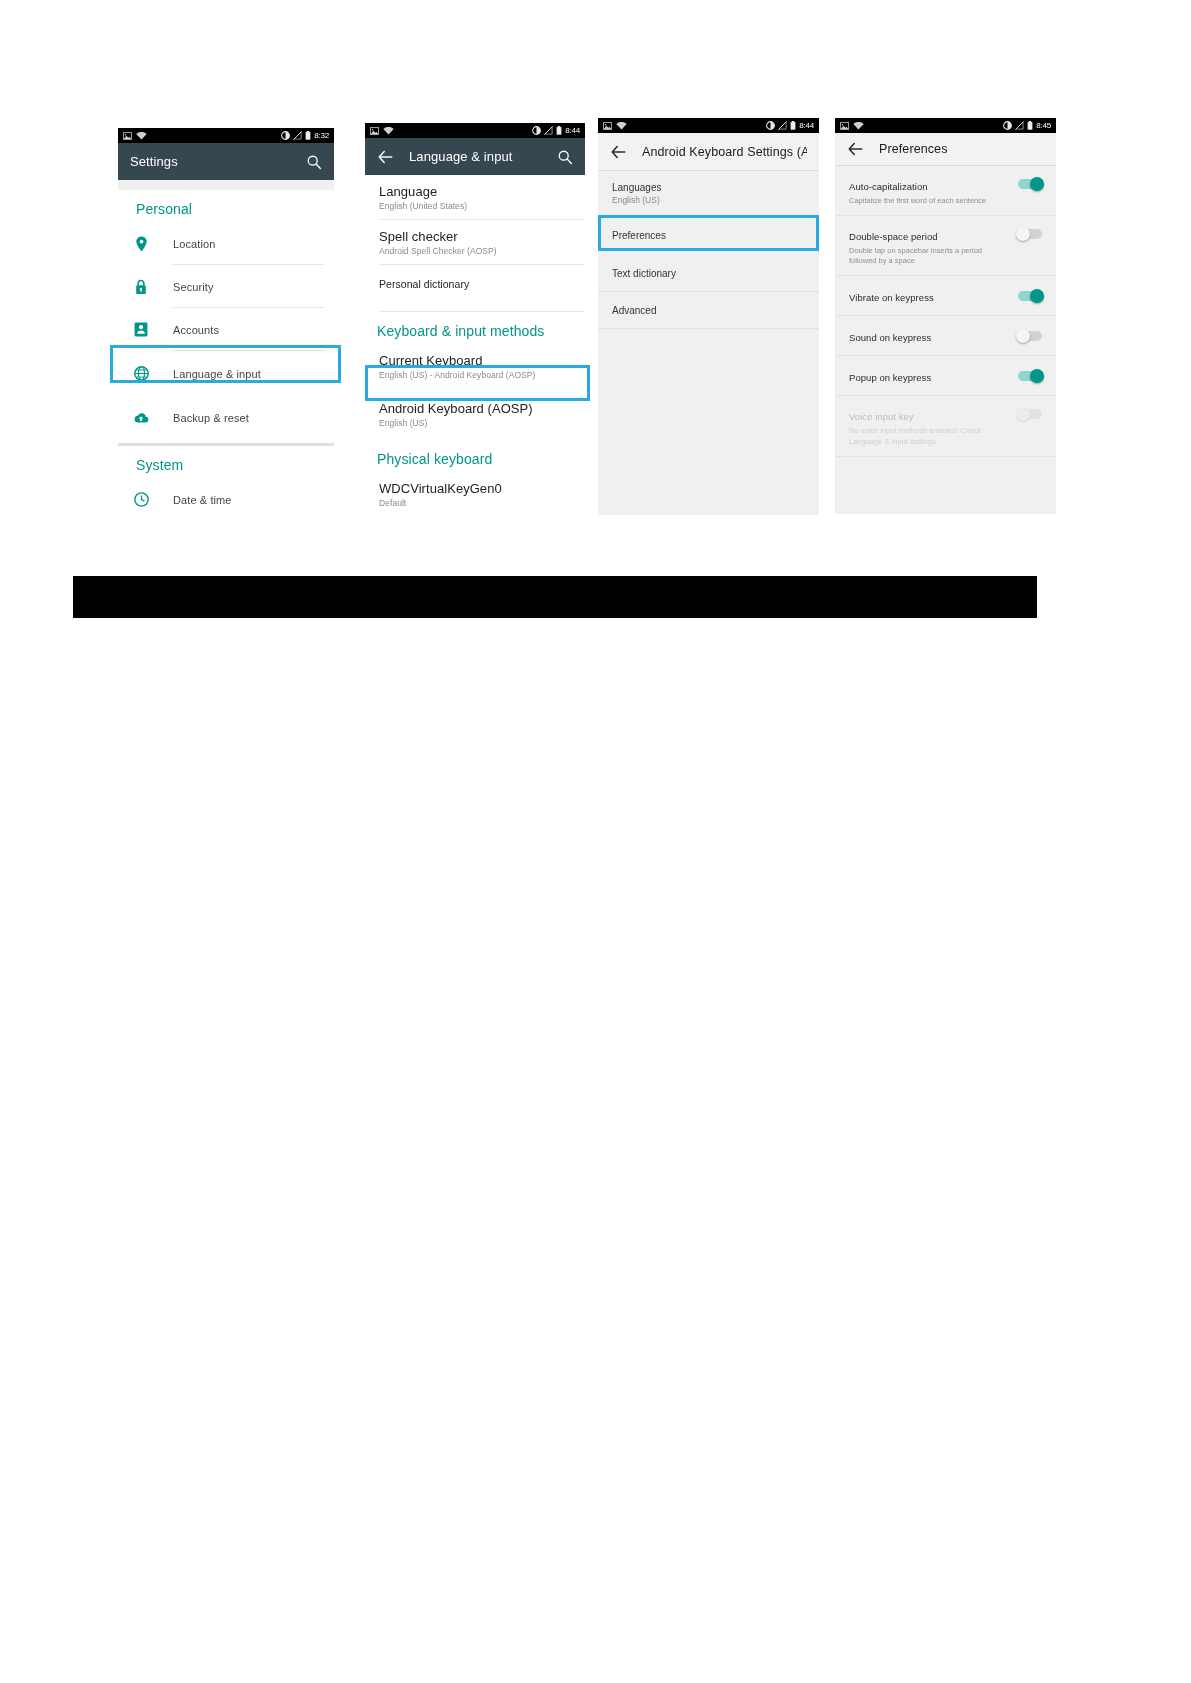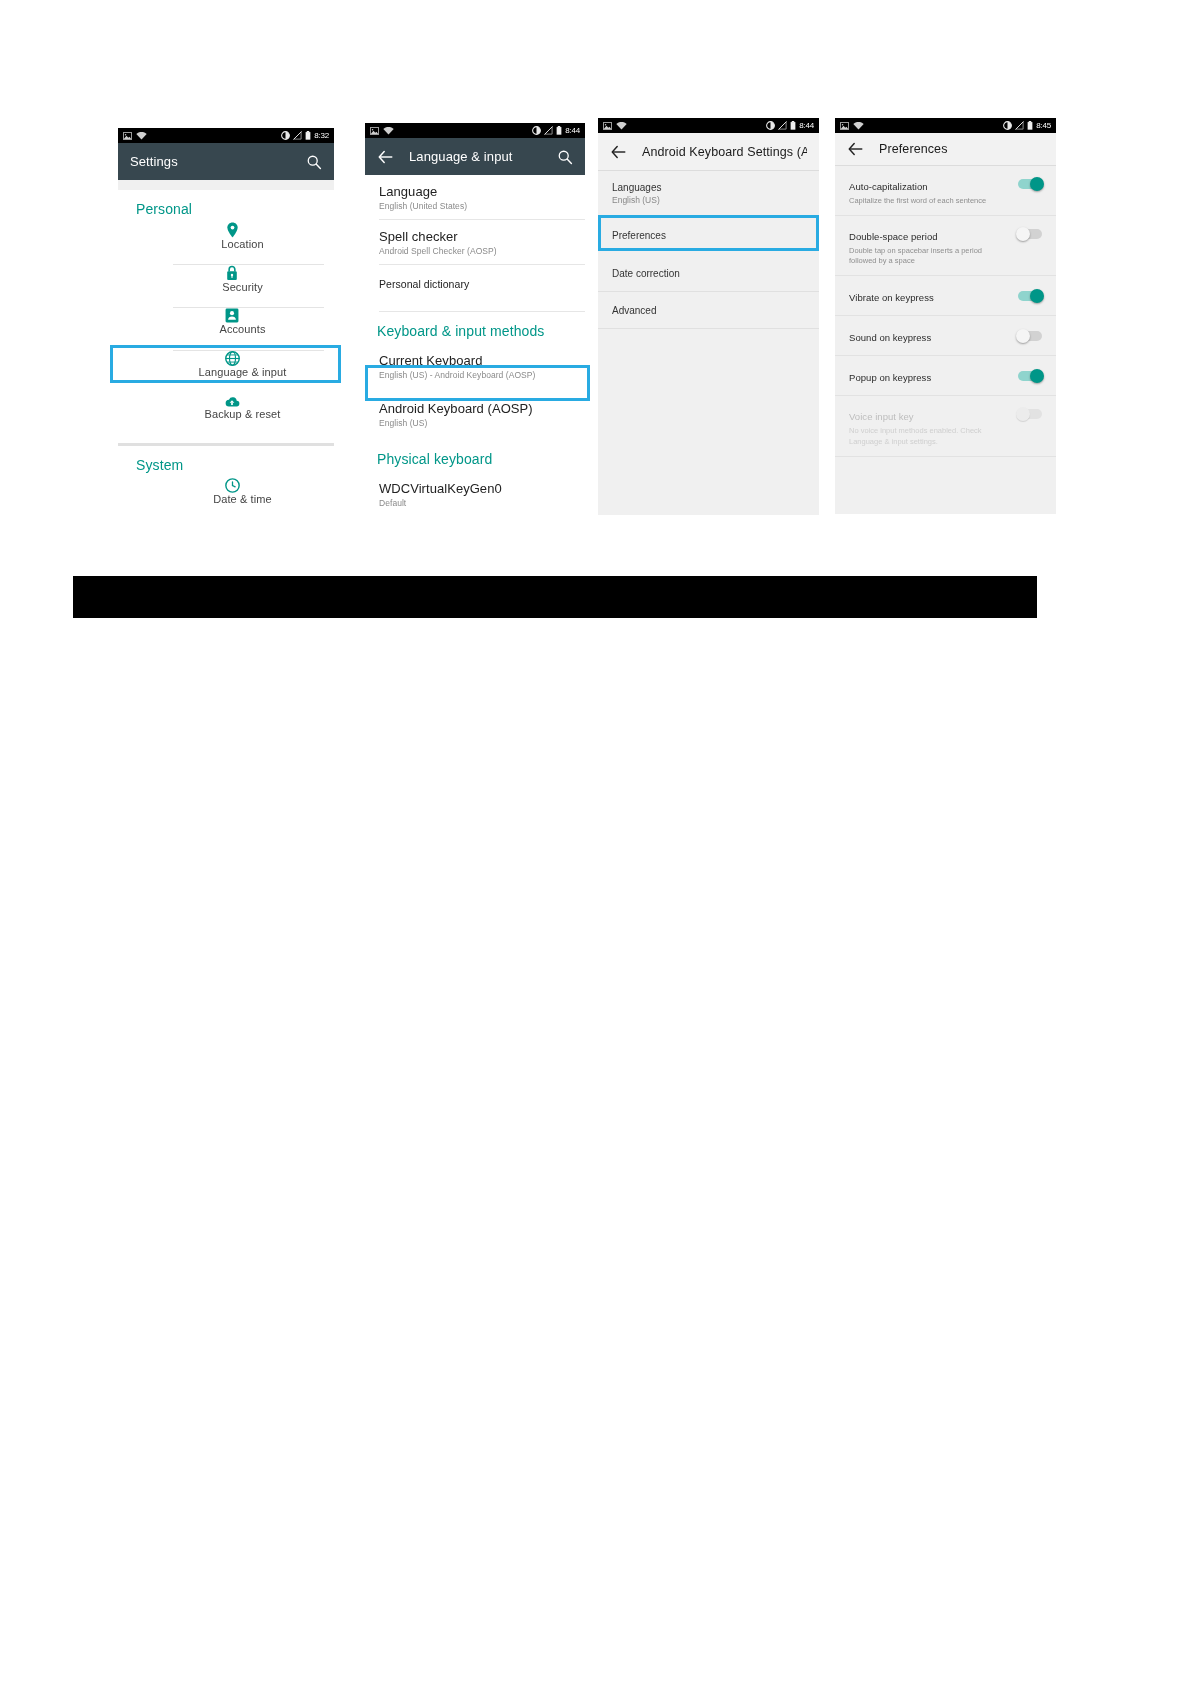--- a/index.html
+++ b/index.html
@@ -75,21 +75,20 @@
 
   .divider-thick { height: 3px; background: #e0e0e0; margin: 4px 0 0 0; }
 
   
   .row-icon {
     display: flex;
     align-items: center;
     height: 43px;
     padding-left: 12px;
     position: relative;
-    flex-direction: column;
   }
   .row-icon .ricon { width: 22px; display:flex; justify-content:center; color:#009688; }
   .row-icon .rlabel {
     font-size: 11px;
     color: #444;
     margin-left: 21px;
     letter-spacing: 0.1px;
   }
   .row-icon .rline {
     position: absolute;
@@ -460,21 +459,21 @@
       <div class="content grey" style="height:calc(100% - 53px);">
         <div class="mrow">
           <div class="t1">Languages</div>
           <div class="t2">English (US)</div>
           <span class="rline"></span>
         </div>
         <div class="mrow" style="padding-top:14px;padding-bottom:14px;">
           <div class="t1">Preferences</div>
         </div>
         <div class="mrow" style="padding-top:13px;padding-bottom:13px;">
-          <div class="t1">Date correction</div>
+          <div class="t1">Text dictionary</div>
           <span class="rline"></span>
         </div>
         <div class="mrow" style="padding-top:13px;padding-bottom:13px;">
           <div class="t1">Advanced</div>
           <span class="rline"></span>
         </div>
       </div>
     </div>
 
     <div class="hl-wide" style="left:598px; top:215px; width:221px; height:36px;"></div>

